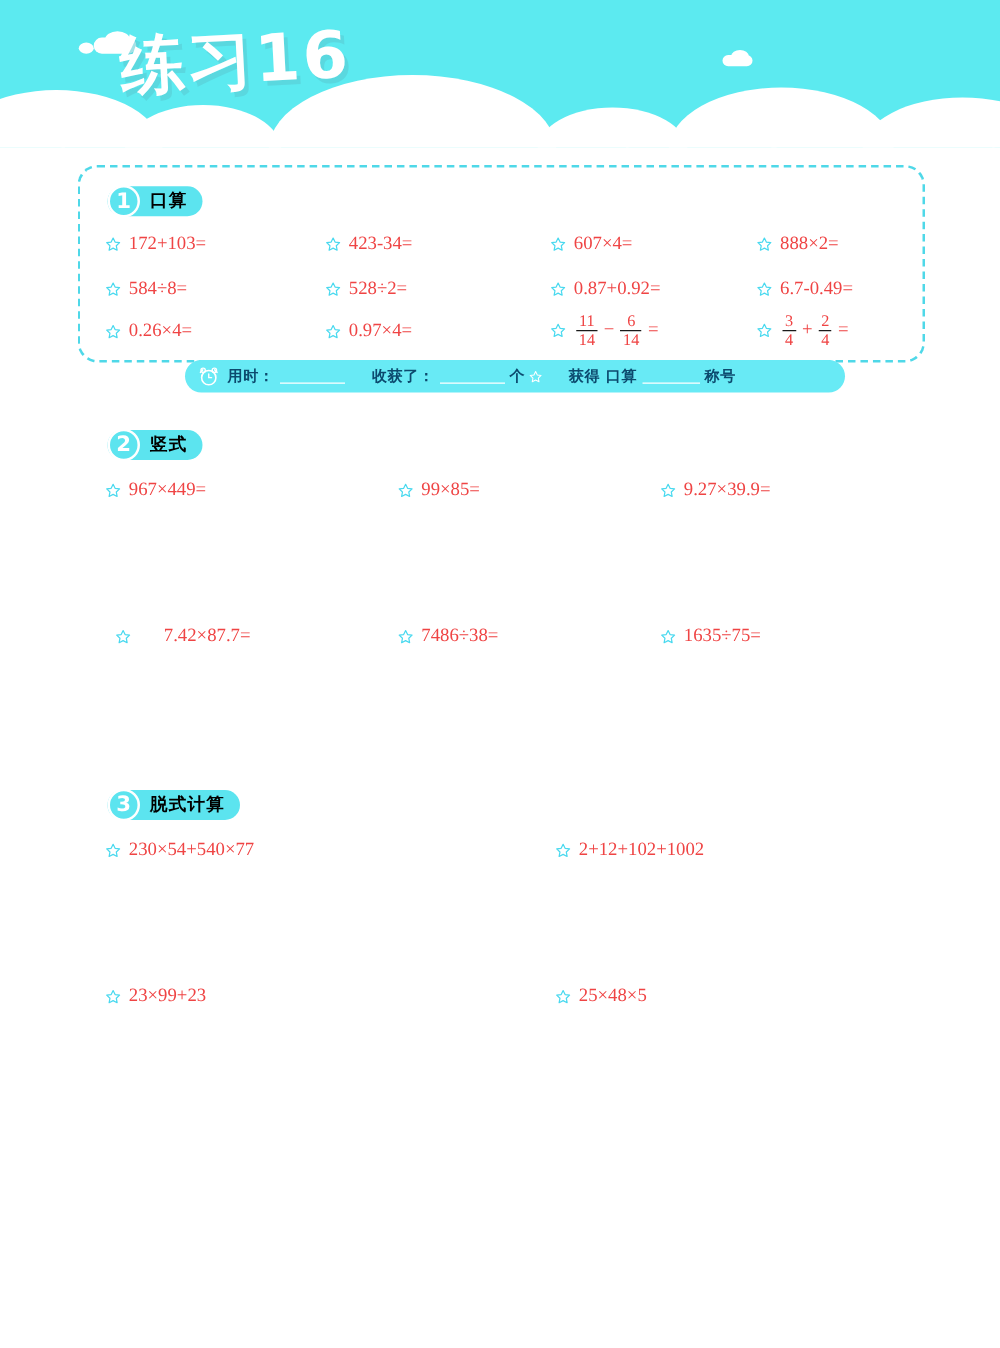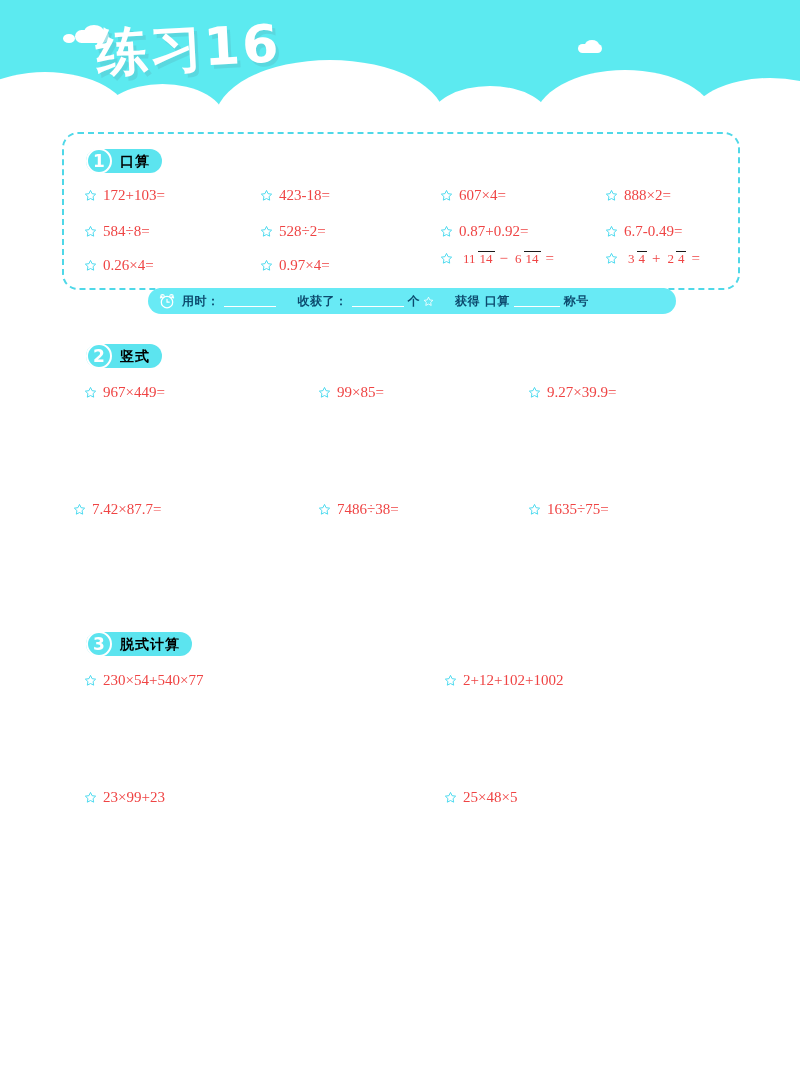--- a/index.html
+++ b/index.html
@@ -146,21 +146,21 @@
   .expr { line-height: 1; }
 
   
   .fexpr {
     display: flex;
     align-items: center;
     font-size: 15px;
   }
   .frac {
     display: inline-flex;
-    flex-direction: row;
+    flex-direction: column;
     align-items: center;
     vertical-align: middle;
     margin: 0 2px;
     line-height: 1.05;
   }
   .frac .num { font-size: 13px; padding: 0 2px; }
   .frac .den { font-size: 13px; padding: 0 2px; border-top: 1.3px solid #1a1a1a; }
   .op { margin: 0 3px; }
 
   
@@ -242,21 +242,21 @@
 <div class="prob" style="left:84px;  top:188px;">
   <svg class="star" viewBox="0 0 24 24">
       <path d="M12 2.6l2.9 6 6.6.9-4.8 4.6 1.2 6.5L12 17.6l-5.9 3 1.2-6.5L2.5 9.5l6.6-.9z" fill="none" stroke="#49d9ef" stroke-width="1.8" stroke-linejoin="round"></path>
     </svg>
   <span class="expr">172+103=</span>
 </div>
 <div class="prob" style="left:260px; top:188px;">
   <svg class="star" viewBox="0 0 24 24">
       <path d="M12 2.6l2.9 6 6.6.9-4.8 4.6 1.2 6.5L12 17.6l-5.9 3 1.2-6.5L2.5 9.5l6.6-.9z" fill="none" stroke="#49d9ef" stroke-width="1.8" stroke-linejoin="round"></path>
     </svg>
-  <span class="expr">423-18=</span>
+  <span class="expr">423-34=</span>
 </div>
 <div class="prob" style="left:440px; top:188px;">
   <svg class="star" viewBox="0 0 24 24">
       <path d="M12 2.6l2.9 6 6.6.9-4.8 4.6 1.2 6.5L12 17.6l-5.9 3 1.2-6.5L2.5 9.5l6.6-.9z" fill="none" stroke="#49d9ef" stroke-width="1.8" stroke-linejoin="round"></path>
     </svg>
   <span class="expr">607×4=</span>
 </div>
 <div class="prob" style="left:605px; top:188px;">
   <svg class="star" viewBox="0 0 24 24">
       <path d="M12 2.6l2.9 6 6.6.9-4.8 4.6 1.2 6.5L12 17.6l-5.9 3 1.2-6.5L2.5 9.5l6.6-.9z" fill="none" stroke="#49d9ef" stroke-width="1.8" stroke-linejoin="round"></path>
@@ -382,21 +382,21 @@
     </svg>
   <span class="expr">99×85=</span>
 </div>
 <div class="prob" style="left:528px; top:385px;">
   <svg class="star" viewBox="0 0 24 24">
       <path d="M12 2.6l2.9 6 6.6.9-4.8 4.6 1.2 6.5L12 17.6l-5.9 3 1.2-6.5L2.5 9.5l6.6-.9z" fill="none" stroke="#49d9ef" stroke-width="1.8" stroke-linejoin="round"></path>
     </svg>
   <span class="expr">9.27×39.9=</span>
 </div>
 
-<div class="prob" style="left:73px;  top:502px;">
+<div class="prob" style="left:92px;  top:502px;gap:20px;">
   <svg class="star" viewBox="0 0 24 24">
       <path d="M12 2.6l2.9 6 6.6.9-4.8 4.6 1.2 6.5L12 17.6l-5.9 3 1.2-6.5L2.5 9.5l6.6-.9z" fill="none" stroke="#49d9ef" stroke-width="1.8" stroke-linejoin="round"></path>
     </svg>
   <span class="expr">7.42×87.7=</span>
 </div>
 <div class="prob" style="left:318px; top:502px;">
   <svg class="star" viewBox="0 0 24 24">
       <path d="M12 2.6l2.9 6 6.6.9-4.8 4.6 1.2 6.5L12 17.6l-5.9 3 1.2-6.5L2.5 9.5l6.6-.9z" fill="none" stroke="#49d9ef" stroke-width="1.8" stroke-linejoin="round"></path>
     </svg>
   <span class="expr">7486÷38=</span>

